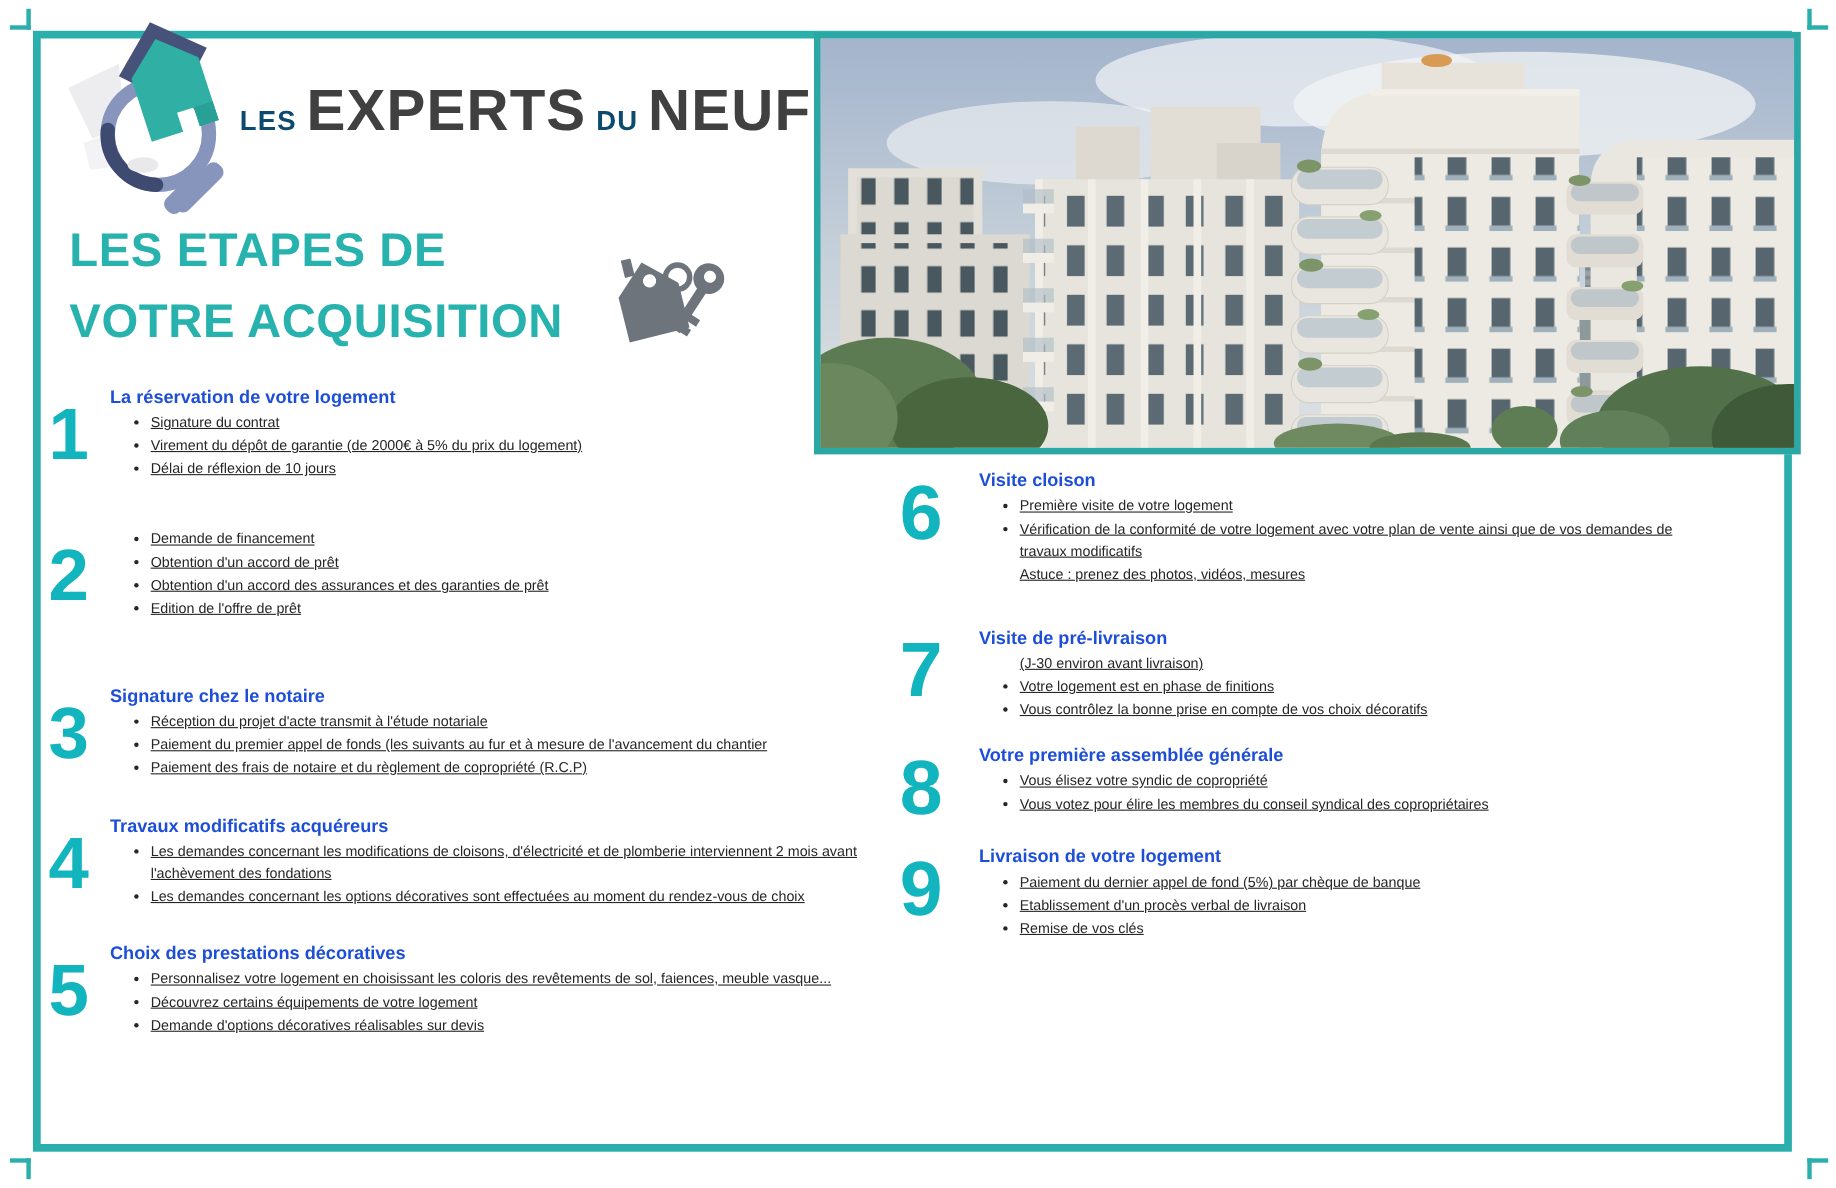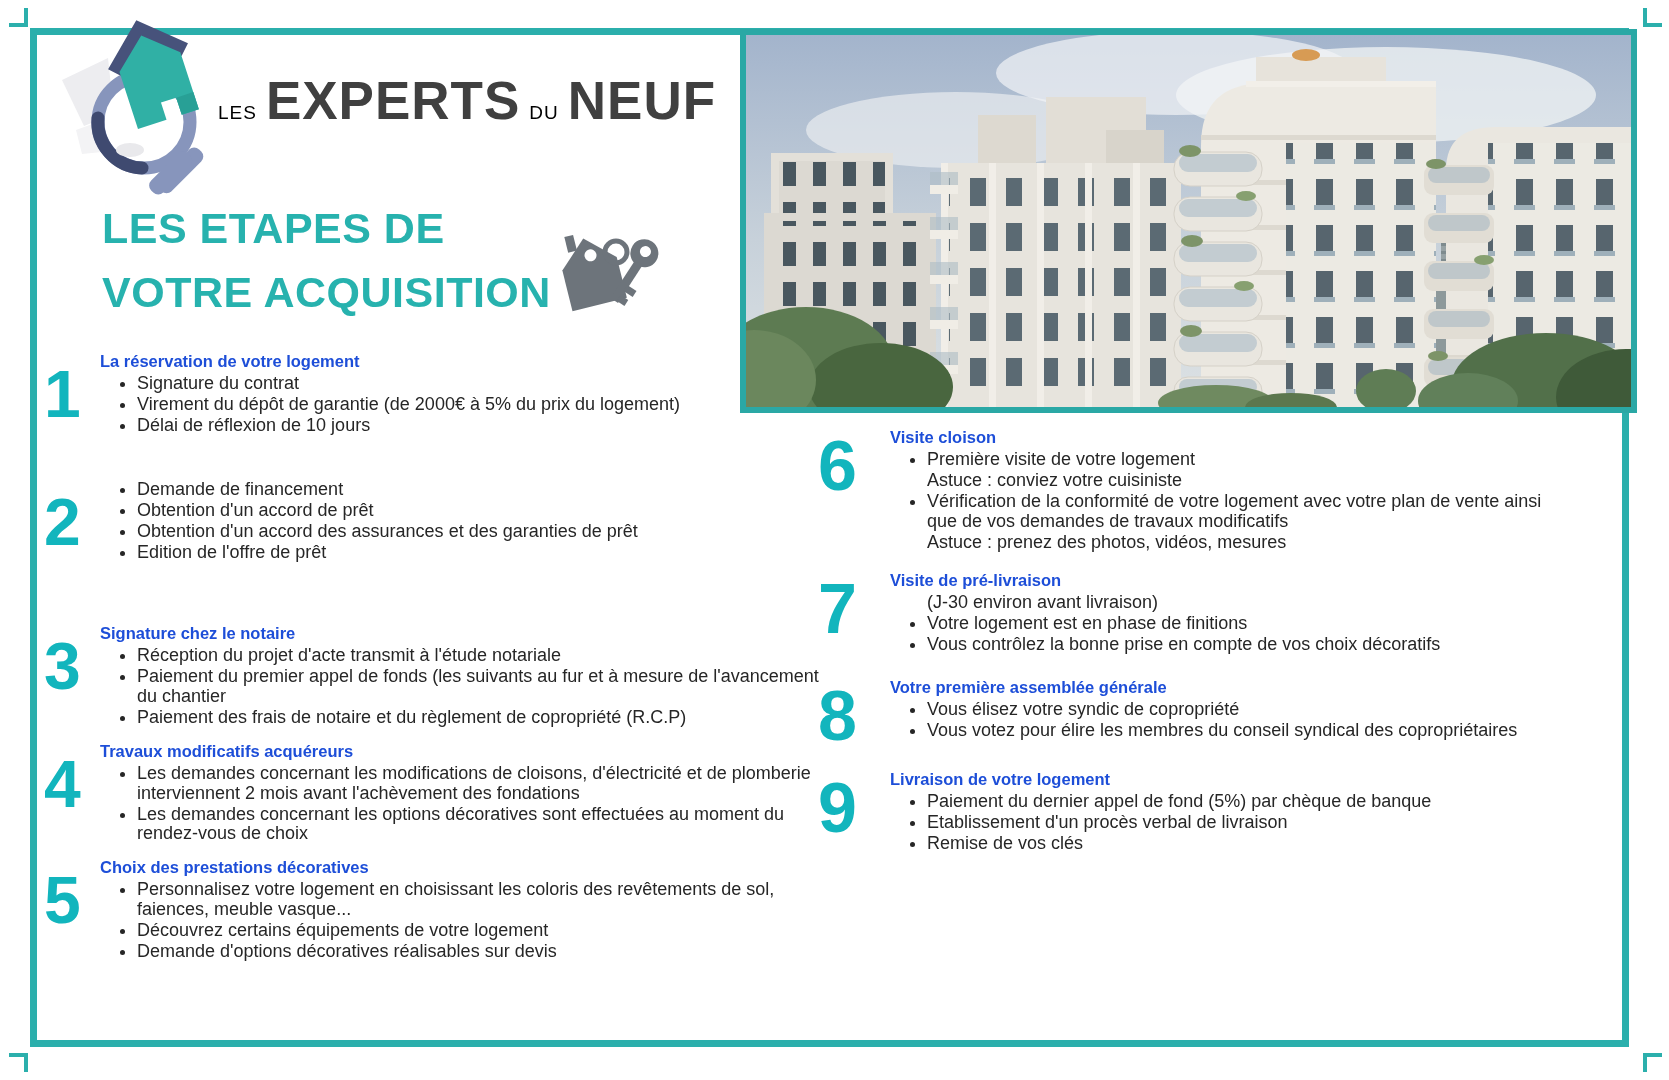--- a/index.html
+++ b/index.html
@@ -13,45 +13,45 @@
   
   .corner{position:absolute;width:19px;height:19px;box-sizing:border-box;}
   .corner.tl{left:9px;top:8px;border-right:4px solid #2bafac;border-bottom:4px solid #2bafac;}
   .corner.tr{left:1643px;top:8px;border-left:4px solid #2bafac;border-bottom:4px solid #2bafac;}
   .corner.bl{left:9px;top:1053px;border-right:4px solid #2bafac;border-top:4px solid #2bafac;}
   .corner.br{left:1643px;top:1053px;border-left:4px solid #2bafac;border-top:4px solid #2bafac;}
 
   
   .logo-art{position:absolute;left:52px;top:0px;width:190px;height:195px;}
   .logo-text{position:absolute;left:218px;top:70px;display:flex;align-items:baseline;gap:9px;white-space:nowrap;}
-  .logo-text .w-small{font-size:19px;font-weight:400;color:#000000;letter-spacing:1px;}
+  .logo-text .w-small{font-size:25px;font-weight:700;color:#0c4a6e;letter-spacing:1px;}
   .logo-text .w-big{font-size:53px;font-weight:700;color:#404040;letter-spacing:1px;}
 
   
   .page-title{position:absolute;left:63px;top:196px;font-size:43px;line-height:64px;
-              font-weight:700;color:#27b2ae;letter-spacing:0.5px;margin-left:39px;}
+              font-weight:700;color:#27b2ae;letter-spacing:0.5px;}
 
   
   .keys-icon{position:absolute;left:552px;top:216px;width:125px;height:102px;}
 
   
   .photo{position:absolute;left:740px;top:29px;width:897px;height:384px;
          border:6px solid #2aa8a5;box-sizing:border-box;background:#c2cdd9;}
   .photo svg{display:block;width:100%;height:100%;}
 
   
   .step{position:absolute;display:grid;}
   .step .num{font-weight:800;color:#12b5bd;line-height:0.92;letter-spacing:-2px;}
   .left-col{left:44px;width:778px;grid-template-columns:56px 1fr;}
   .right-col{left:818px;width:732px;grid-template-columns:72px 1fr;}
   .left-col .num{font-size:66px;margin-top:12px;}
   .right-col .num{font-size:70px;margin-top:6px;}
   .step-title{font-size:16.5px;font-weight:700;color:#1d4ed8;margin:0 0 3px 0;}
   .step ul{margin:0;padding:0 0 0 37px;}
-  .step li{font-size:18px;line-height:19.6px;color:#262626;margin:0 0 1.5px 0;list-style:none;}
+  .step li{font-size:13px;line-height:19.6px;color:#262626;margin:0 0 1.5px 0;list-style:none;text-decoration:underline;}
   .step li.bullet{list-style:disc outside;}
   .s1{top:352px;} .s2{top:480px;} .s3{top:624px;} .s4{top:742px;} .s5{top:858px;}
   .s6{top:428px;} .s7{top:571px;} .s8{top:678px;} .s9{top:770px;} .s10{top:876px;}
 </style>
 </head>
 <body>
 
 <div class="page">
 
   <div class="corner tl"></div>
@@ -296,21 +296,20 @@
         </ul>
       </div>
   </div>
 
   <div class="step right-col s6">
     <div class="num">6</div>
     <div>
         <div class="step-title">Visite cloison</div>
     <ul>
           <li class="bullet">Première visite de votre logement</li>
-          <li class="nobullet">Astuce : conviez votre cuisiniste</li>
           <li class="bullet">Vérification de la conformité de votre logement avec votre plan de vente ainsi que de vos demandes de travaux modificatifs</li>
           <li class="nobullet">Astuce : prenez des photos, vidéos, mesures</li>
         </ul>
       </div>
   </div>
   <div class="step right-col s7">
     <div class="num">7</div>
     <div>
         <div class="step-title">Visite de pré-livraison</div>
     <ul>

